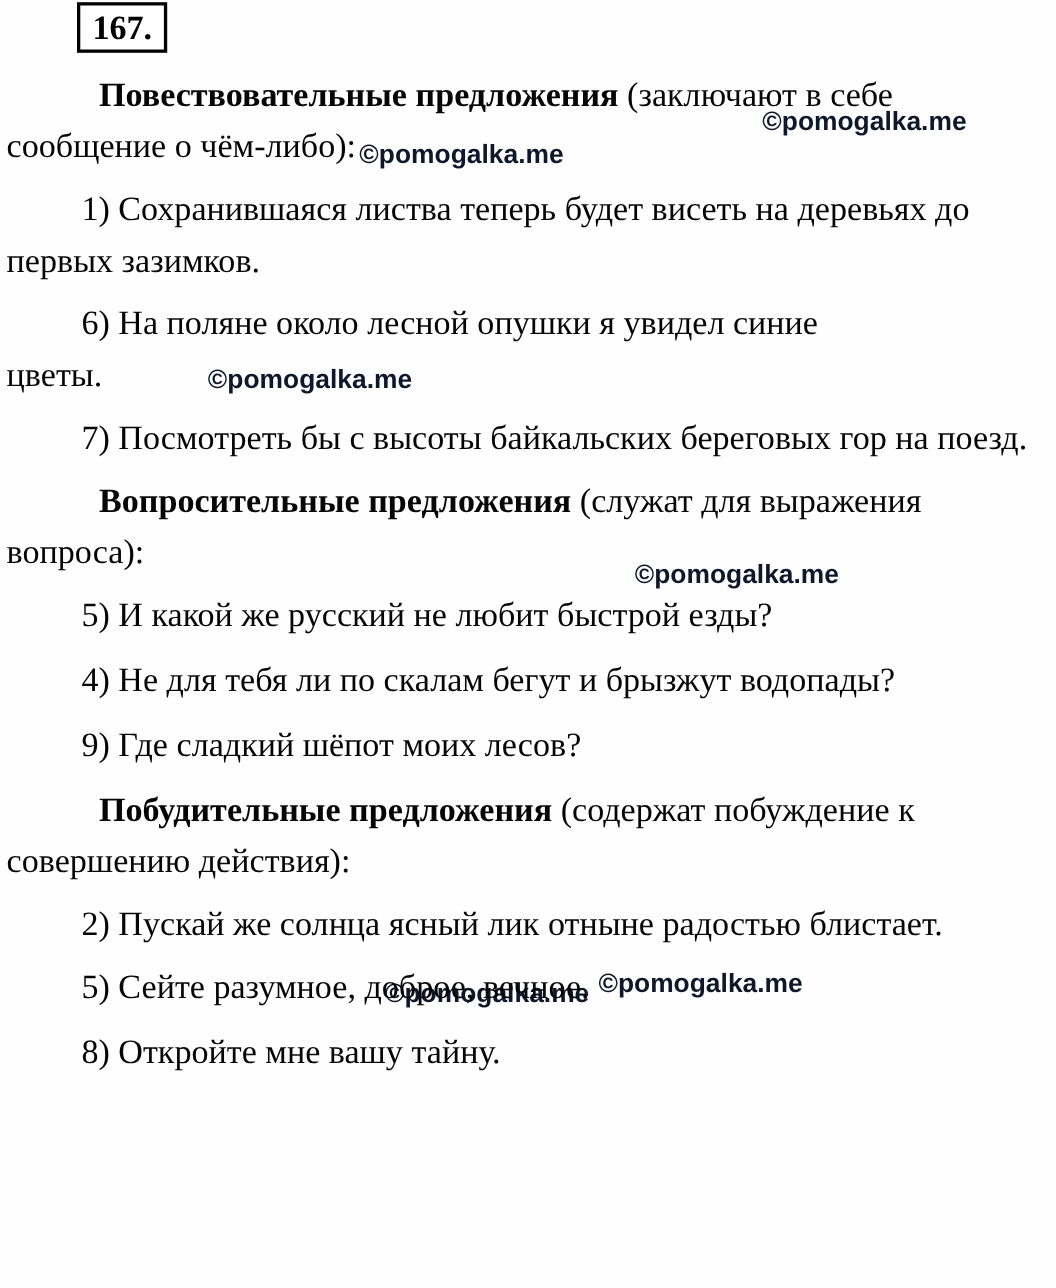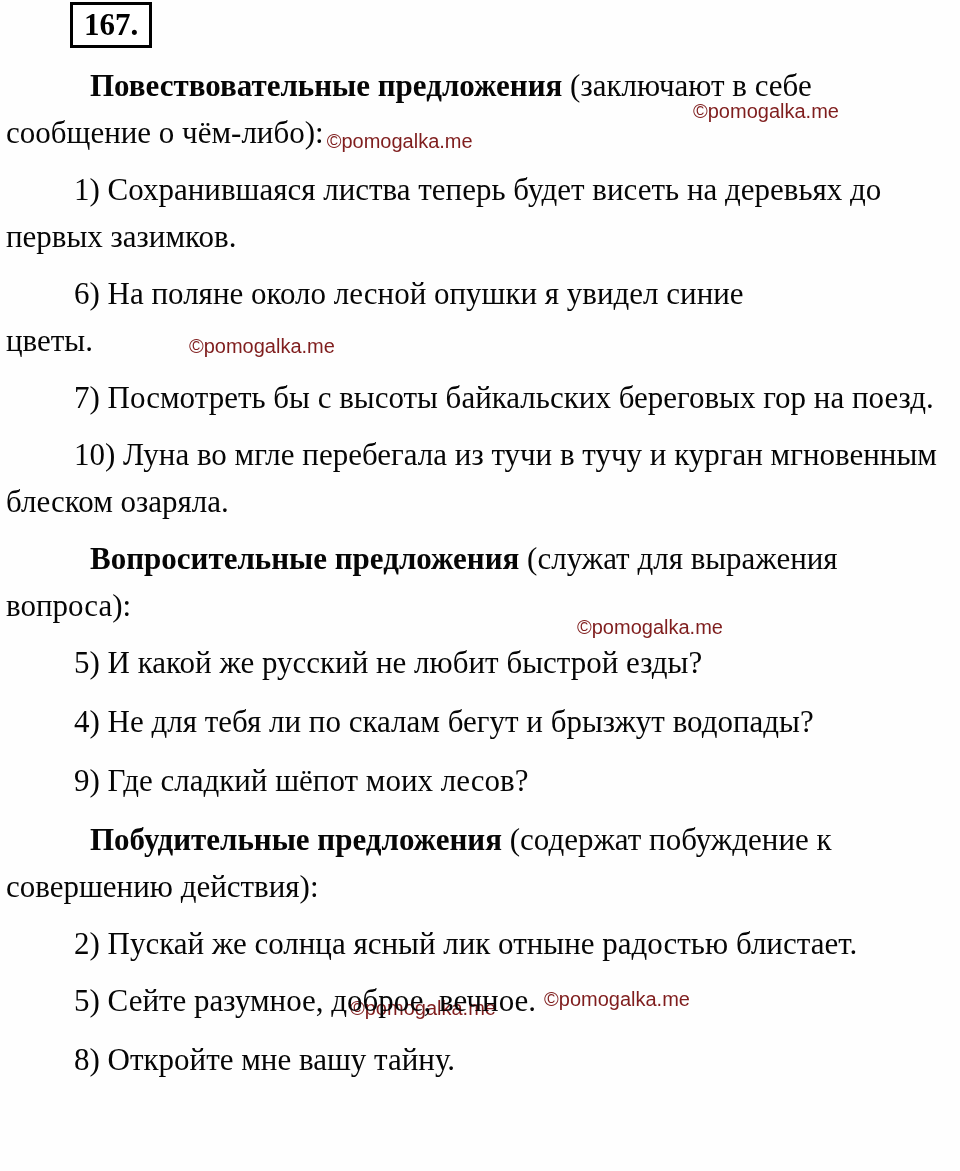--- a/index.html
+++ b/index.html
@@ -39,24 +39,24 @@
     margin: 0 0 10px 0;
     text-indent: 68px;
     text-align: left;
   }
   .para.single { margin-bottom: 12px; }
   .para b { font-weight: bold; margin-left: 16px; }
 
   
   .wm {
     font-family: "Liberation Sans", "DejaVu Sans", sans-serif;
-    font-weight: normal;
-    font-size: 20px;
+    font-weight: bold;
+    font-size: 24px;
     line-height: 20px;
-    color: #7f1d1d;
+    color: #0f172a;
     white-space: nowrap;
     text-indent: 0;
   }
   .wm.abs { position: absolute; }
   .wm.inl { position: relative; display: inline; }
 
   .wm-1 { left: 687px; top: 39px; }            
   .wm-2 { margin-left: 3px;  top: 5px; }       
   .wm-3 { margin-left: 96px; top: 2px; }       
   .wm-4 { left: 571px; top: 82px; }            
@@ -84,23 +84,20 @@
   </p>
 
   <p class="para">
     <span>6) На поляне около лесной опушки я увидел синие цветы.</span><span class="wm inl wm-3">©pomogalka.me</span>
   </p>
 
   <p class="para">
     <span>7) Посмотреть бы с высоты байкальских береговых гор на поезд.</span>
   </p>
 
-  <p class="para">
-    <span>10) Луна во мгле перебегала из тучи в тучу и курган мгновенным блеском озаряла.</span>
-  </p>
 
   <p class="para">
     <b>Вопросительные предложения</b><span> (служат для выражения вопроса):</span>
     <span class="wm abs wm-4">©pomogalka.me</span>
   </p>
 
   <p class="para single">
     <span>5) И какой же русский не любит быстрой езды?</span>
   </p>
 

